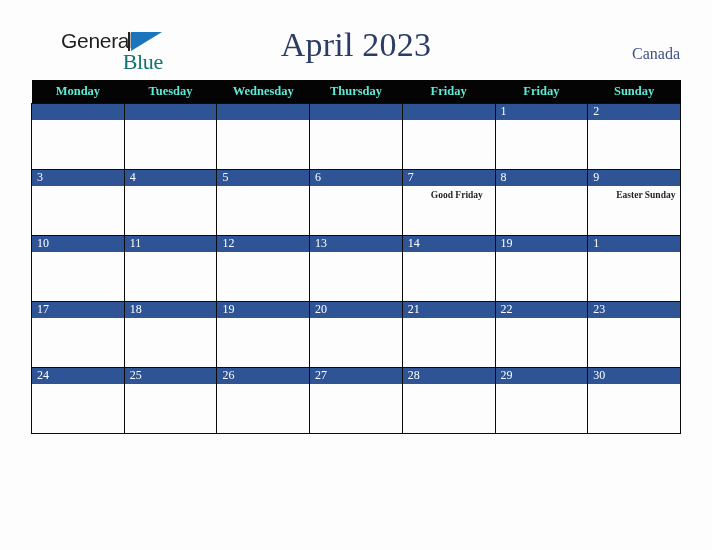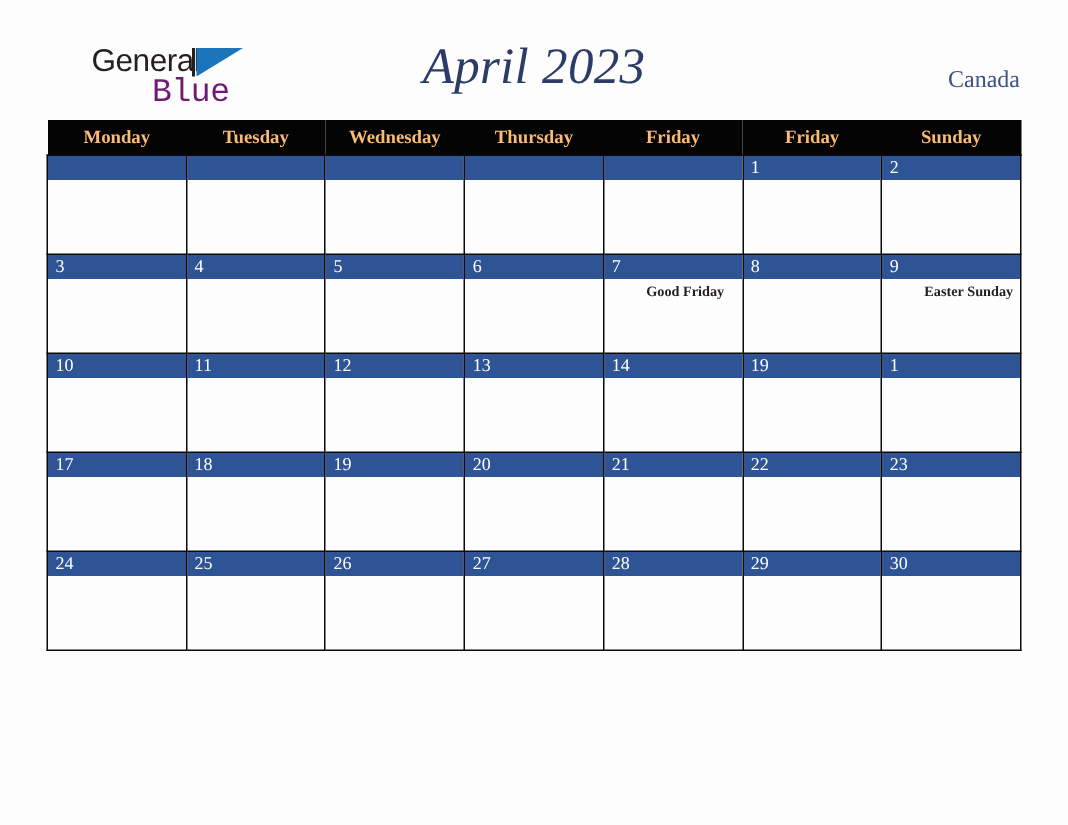--- a/index.html
+++ b/index.html
@@ -74,40 +74,39 @@
     position: absolute;
     left: 3px;
     top: 0;
     width: 0;
     height: 0;
     border-top: 19px solid #1b75bb;
     border-right: 31px solid transparent;
   }
   .logo-blue {
     position: absolute;
-    right: 16px;
+    right: 6px;
     top: 20px;
-    font-family: Liberation Mono, monospace;
+    font-family: Liberation Serif, serif;
     font-size: 22px;
     letter-spacing: -0.3px;
-    color: #701a75;
+    color: #0f766e;
     line-height: 24px;
   }
 
   .title {
     position: absolute;
     left: 0;
     right: 0;
     top: 26px;
     text-align: center;
     font-family: "Liberation Serif", serif;
     font-size: 34px;
     color: #2b3d67;
     letter-spacing: 0.2px;
-    font-style: italic;
   }
 
   .country {
     position: absolute;
     right: 32px;
     top: 45px;
     font-family: "Liberation Serif", serif;
     font-size: 16px;
     color: #3c5184;
     margin-left: 12px;
@@ -118,21 +117,21 @@
     position: absolute;
     left: 31px;
     top: 80px;
     width: 650px;
     border-collapse: collapse;
     table-layout: fixed;
   }
 
   .cal th {
     background: #040404;
-    color: #fdba74;
+    color: #5eead4;
     font-family: "Liberation Serif", serif;
     font-size: 12.5px;
     font-weight: bold;
     height: 18px;
     padding: 2px 0 3px 0;
     text-align: center;
     border: none;
   }
 
   .cal td {

